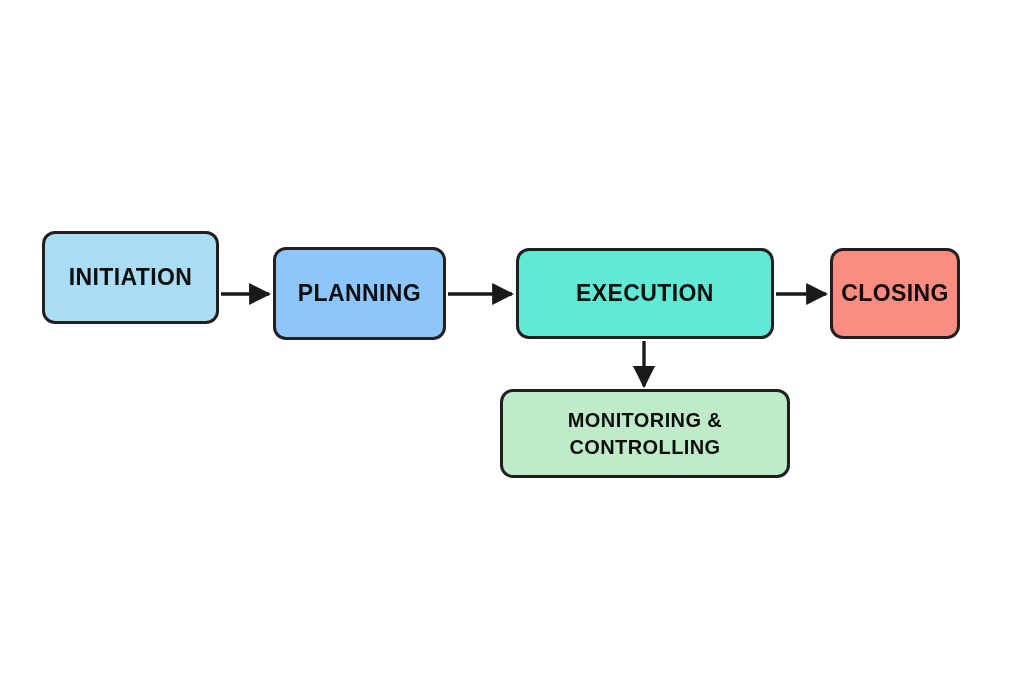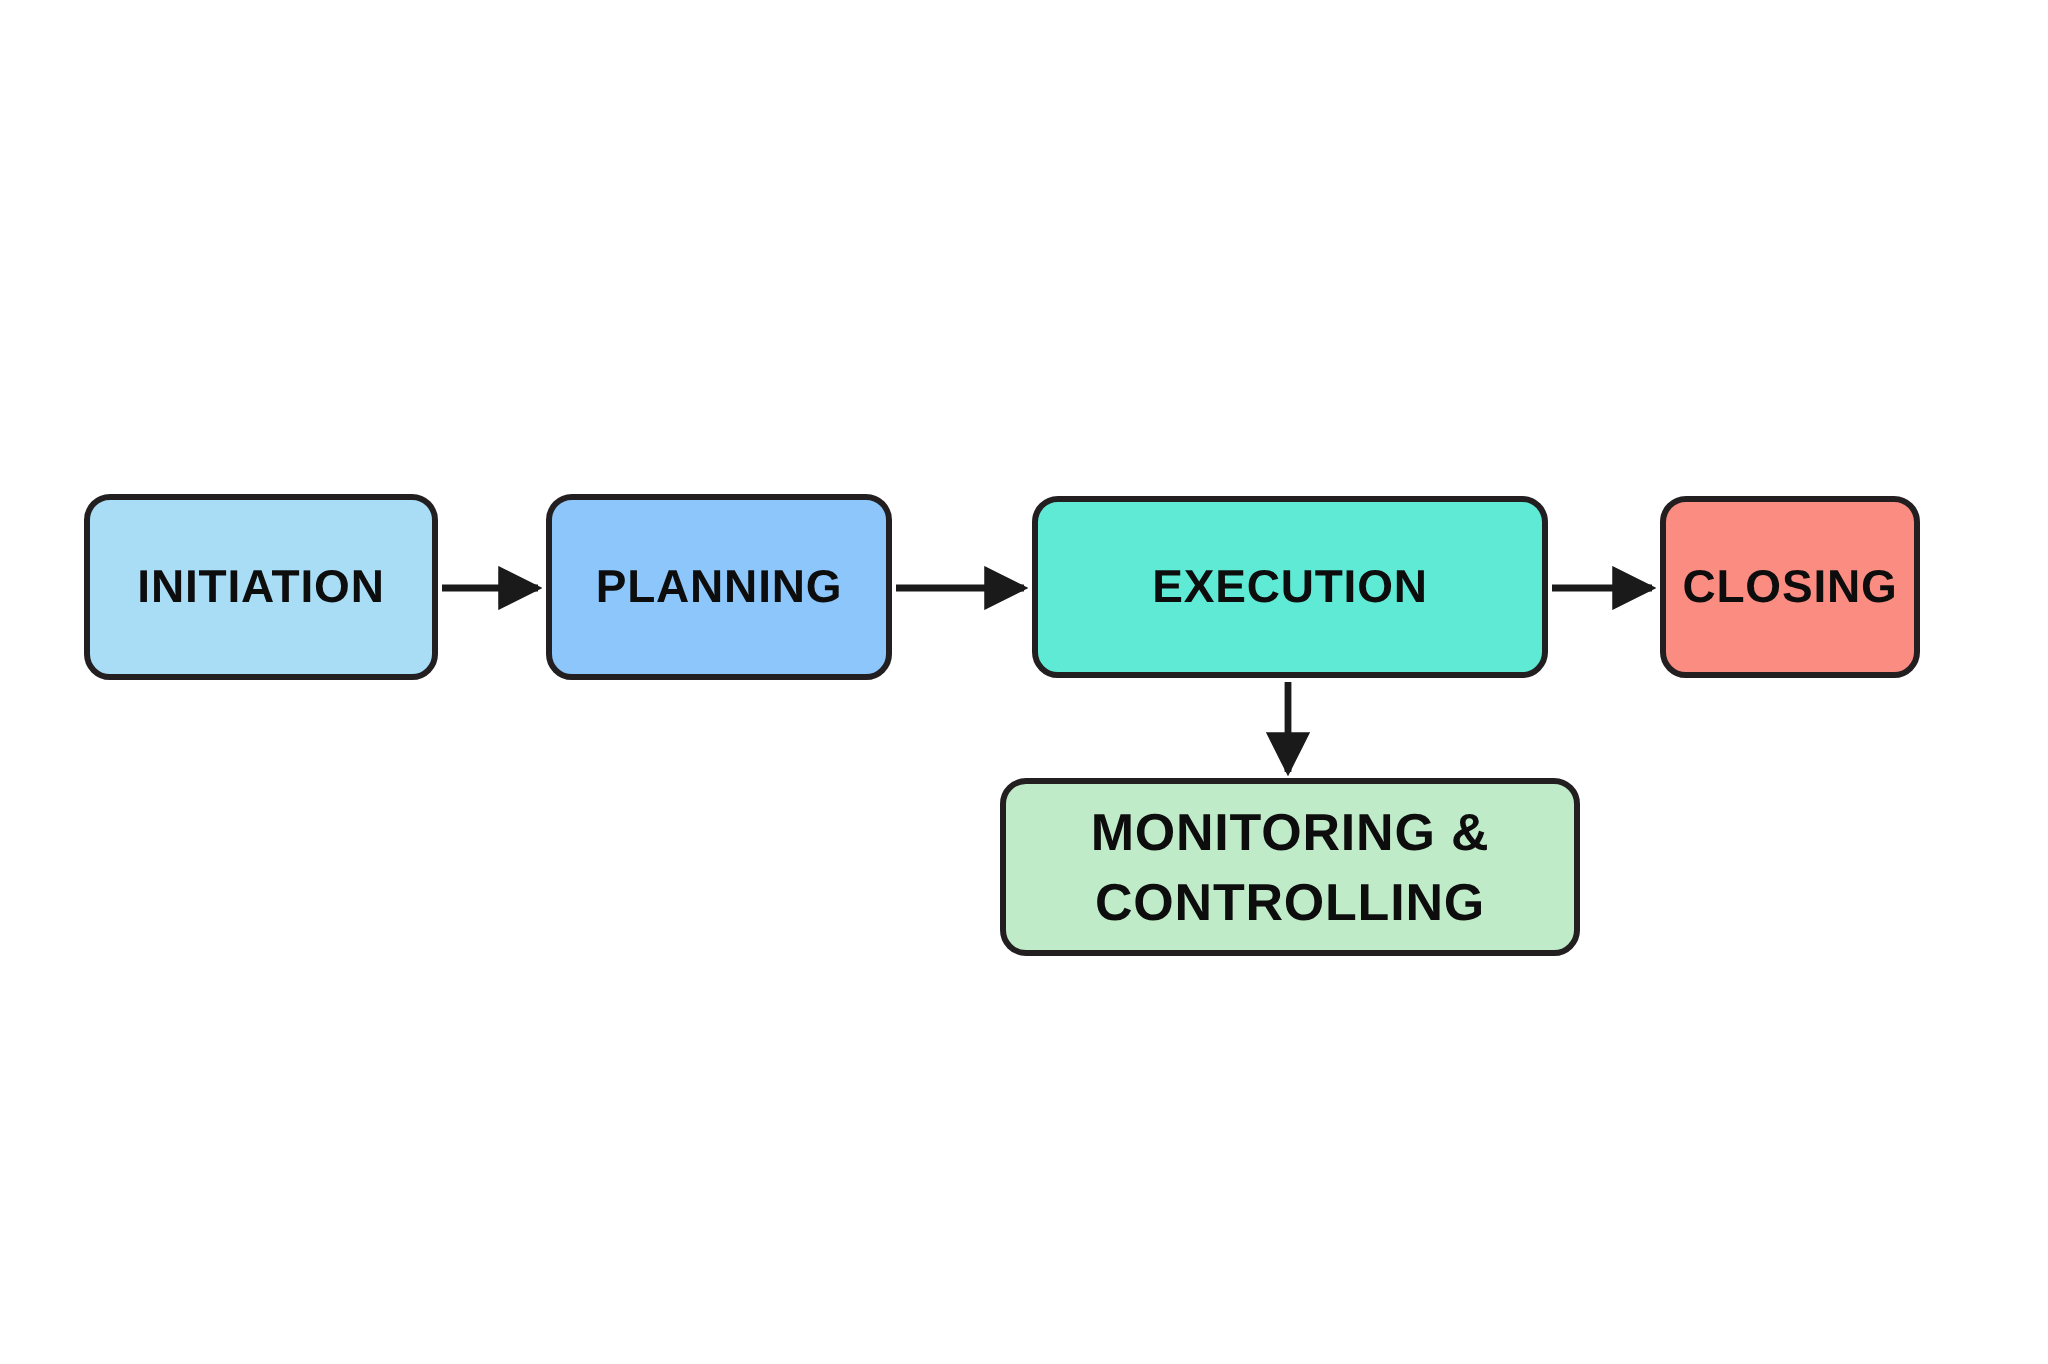--- a/index.html
+++ b/index.html
@@ -39,41 +39,41 @@
     font-family: "Liberation Sans", sans-serif;
     font-weight: bold;
     font-size: 23px;
     letter-spacing: 0.4px;
     color: #0d0d0d;
     line-height: 1.32;
     white-space: pre-line;
     user-select: none;
   }
   #node-initiation {
-    left: 42px;  top: 247px;  width: 177px; height: 93px;
+    left: 42px;  top: 231px;  width: 177px; height: 93px;
     background: #a8ddf5;
   }
   #node-planning {
     left: 273px; top: 247px;  width: 173px; height: 93px;
     background: #8cc6fb;
   }
   #node-execution {
     left: 516px; top: 248px;  width: 258px; height: 91px;
     background: #5eead4;
   }
   #node-closing {
     left: 830px; top: 248px;  width: 130px; height: 91px;
     background: #fa8c82;
   }
   #node-monitoring {
     left: 500px; top: 389px;  width: 290px; height: 89px;
     background: #c0ebc9;
   }
   #node-monitoring .node-label {
-    font-size: 26px;
+    font-size: 20px;
   }
 </style>
 </head>
 <body>
 
 <div id="canvas">
 
   <svg class="flow-svg" viewBox="0 0 1024 682">
     <defs>
       <marker id="arrowhead" viewBox="0 0 10 10" refX="9" refY="5" markerWidth="6.5" markerHeight="6.5" orient="auto-start-reverse">

